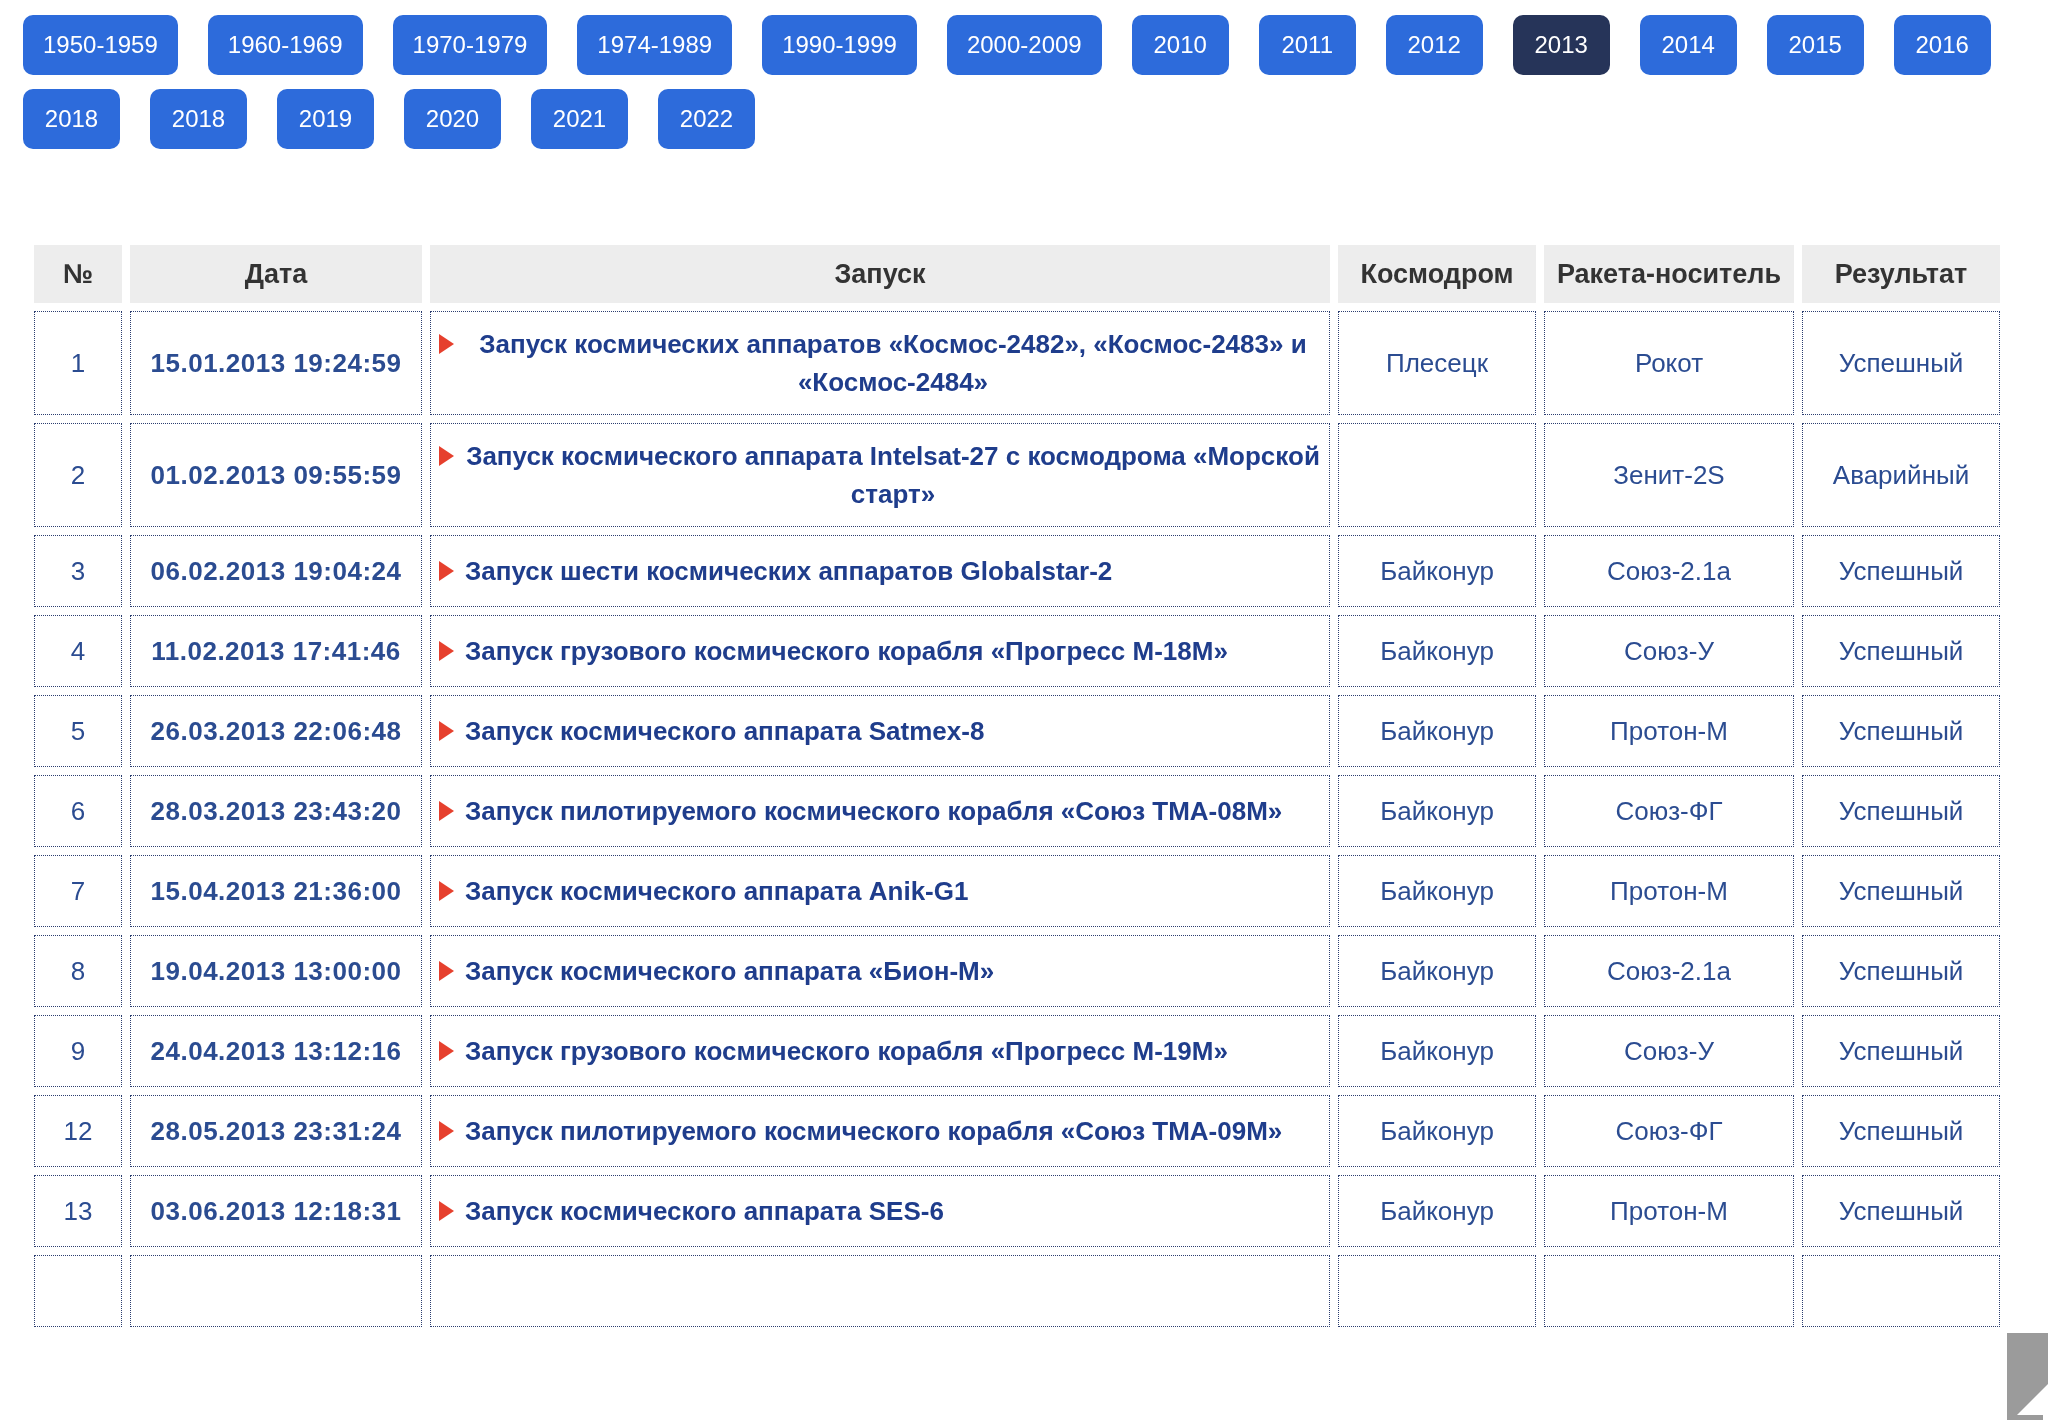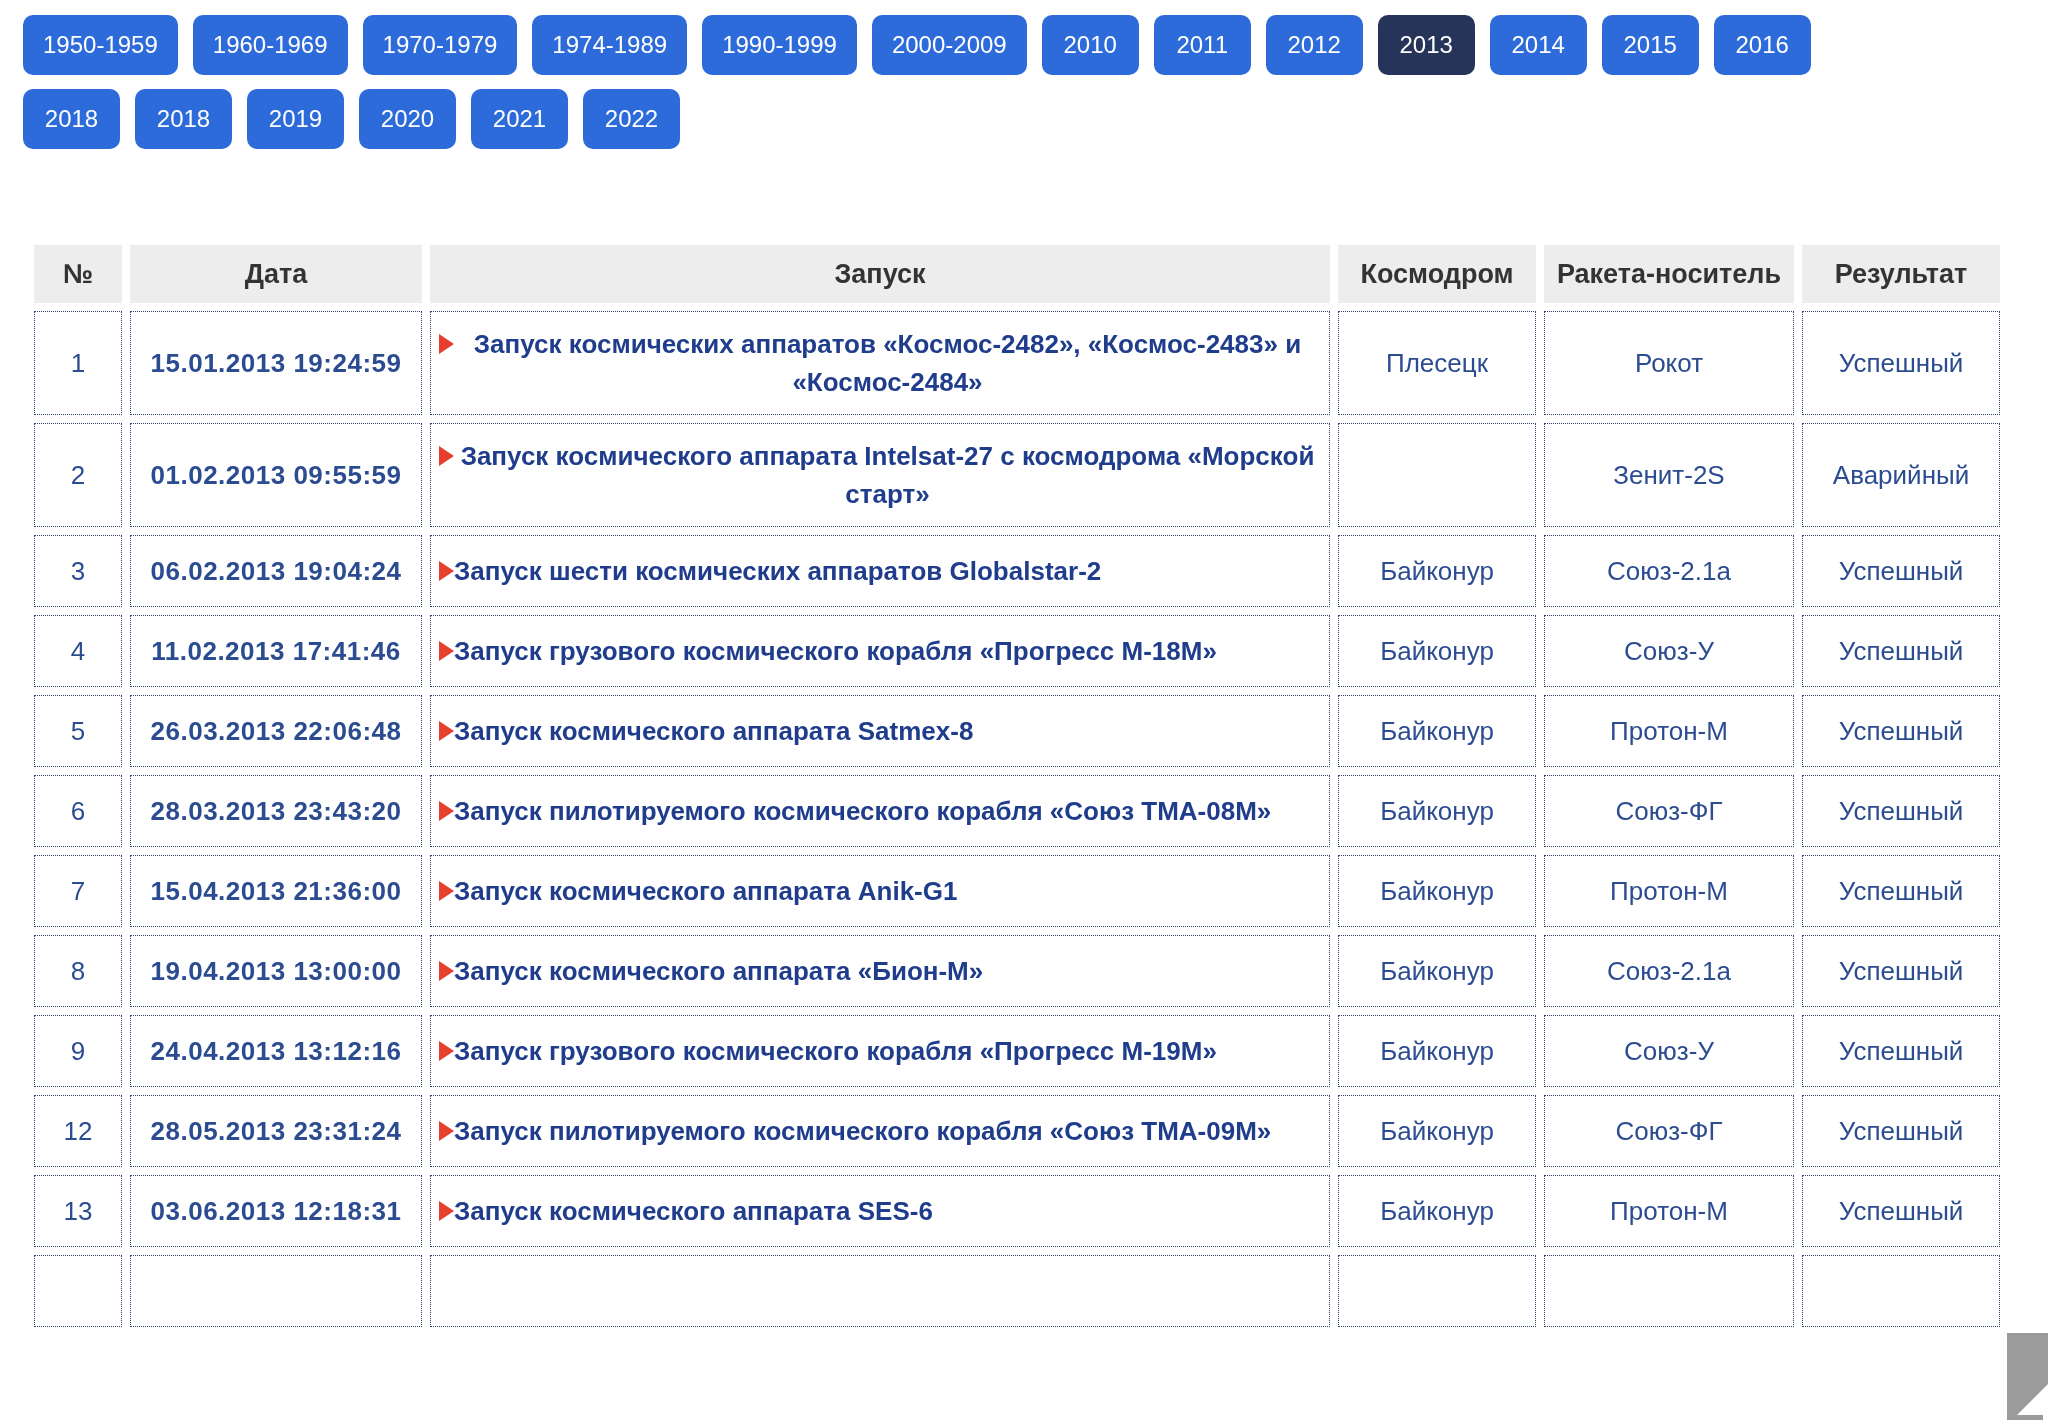--- a/index.html
+++ b/index.html
@@ -5,21 +5,21 @@
   html,body{margin:0;padding:0;background:#fff;}
   .page{
     position:relative;
     width:2048px;height:1420px;
     overflow:hidden;
     background:#fff;
     font-family:"Liberation Sans","DejaVu Sans",sans-serif;
   }
   
   .filters{padding:15px 0 0 23px;display:flex;flex-direction:column;gap:14px;}
-  .filter-row{display:flex;flex-wrap:nowrap;gap:15px;}
+  .filter-row{display:flex;flex-wrap:nowrap;gap:30px;}
   .year-btn{
     height:60px;line-height:60px;
     min-width:97px;padding:0 20px;box-sizing:border-box;
     background:#2d6bdb;color:#fff;
     border:none;border-radius:10px;
     font-family:inherit;font-size:24px;text-align:center;
     cursor:pointer;white-space:nowrap;
   }
   .year-btn.selected{background:#263459;text-align:center;}
   
@@ -42,21 +42,21 @@
     text-align:center;vertical-align:middle;
     padding:0 8px;overflow:hidden;
   }
   tr.tall td{height:104px;}
   td.c-num{background:#f3f3f3;color:#2f2f2f;}
   td.c-date{
     background:#2e4173;border-color:#2e4173;
     color:#fff;font-weight:bold;letter-spacing:.5px;
   }
   td.c-launch{text-align:left;padding:0 18px 0 20px;}
-  .launch-inner{display:flex;align-items:flex-start;gap:0;}
+  .launch-inner{display:flex;align-items:flex-start;gap:11px;}
   .marker{
     flex:0 0 auto;margin-top:9px;
     width:0;height:0;
     border-left:15px solid #e6402d;
     border-top:10px solid transparent;
     border-bottom:10px solid transparent;
   }
   .launch-link{
     font-weight:bold;color:#1f3d8c;line-height:38px;
     cursor:pointer;

